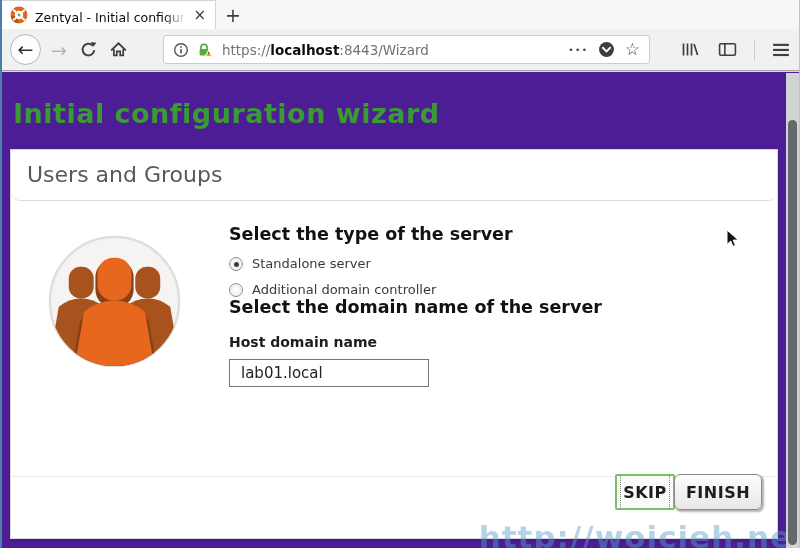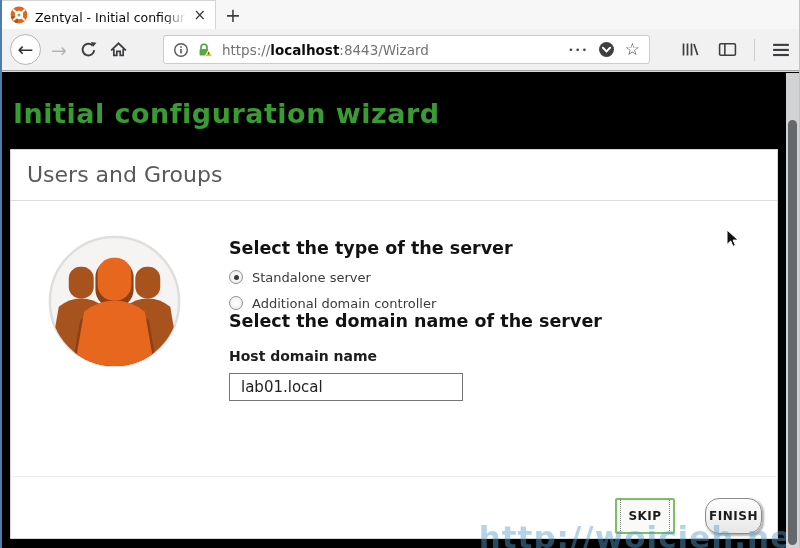--- a/index.html
+++ b/index.html
@@ -41,50 +41,50 @@
   .url-text .host { color:#0c0c0d; font-weight:bold; }
   .dots { font-size:9px; letter-spacing:1.5px; color:#45454a; margin-right:9px; }
   .pocket { margin-right:10px; }
   .star { font-size:17px; color:#45454a; line-height:1; }
   .tb-right { margin-left:auto; display:flex; align-items:center; }
   .tb-right > * { margin-left:17px; }
   .tb-sep { width:1px; height:22px; background:#cfcfcf; }
   svg.ico { display:block; }
 
   
-  .page { position:absolute; top:72px; left:0; right:0; bottom:0; background:#000000; }
+  .page { position:absolute; top:72px; left:0; right:0; bottom:0; background:#4c1d95; }
   h1.wizard { position:absolute; left:13px; top:26px; font-size:27px; font-weight:bold; color:#3a9a33; letter-spacing:.5px; }
 
   .panel { position:absolute; left:10px; top:77px; width:768px; height:390px; background:#ffffff;
            border:1px solid #d8d8d8; box-shadow:1px 2px 3px rgba(0,0,0,.12); }
   .panel-header { height:51px; padding:12px 16px 0; font-size:22px; color:#58595b;
-                  border-bottom:1px solid #dddddd; }
+                  border-bottom:1px solid #dddddd;border-radius:9px; }
   .users-icon { position:absolute; left:35px; top:83px; }
-  .form { position:absolute; left:218px; top:88px; width:490px; }
+  .form { position:absolute; left:218px; top:74px; width:490px; }
   .form h2 { font-size:17.5px; font-weight:bold; color:#121212; line-height:1.2; }
-  .radio-row { display:flex; align-items:flex-start; font-size:13px; color:#3a3a3a; margin-top:11px; cursor:default; }
+  .radio-row { display:flex; align-items:flex-end; font-size:13px; color:#3a3a3a; margin-top:11px; cursor:default; }
   .radio-row + .radio-row { }
   .radio-row input { appearance:none; -webkit-appearance:none; width:14px; height:14px; border-radius:50%;
       border:1px solid #8f8f8f; background:radial-gradient(#ffffff, #e9e9e9); margin:0 9px 0 0; position:relative; }
   .radio-row input:checked::after { content:""; position:absolute; left:3.5px; top:3.5px; width:5px; height:5px;
       border-radius:50%; background:#3a3a3a; }
   .h2b { }
   .flabel { margin-top:16px; font-size:14px; font-weight:bold; color:#1d1d1d; }
   .fhelp  { margin-top:2px; font-size:12.5px; color:#3f3f3f; }
-  .domain-input { margin-top:9px; width:234px; height:28px; border:1px solid #757575; background:#ffffff;
+  .domain-input { margin-top:9px; width:200px; height:28px; border:1px solid #757575; background:#ffffff;
       font-family:"DejaVu Sans","Liberation Sans",sans-serif; font-size:15px; color:#222; padding:0 11px; }
 
   .btn-sep { position:absolute; left:1px; right:1px; top:326px; border-top:1px solid #ececec; }
-  .btn { position:absolute; top:348px; height:36px; font-family:"DejaVu Sans","Liberation Sans",sans-serif;
-         font-size:12px; font-weight:bold; color:#1c1c1c; letter-spacing:.5px; cursor:default; }
+  .btn { position:absolute; top:324px; height:36px; font-family:"DejaVu Sans","Liberation Sans",sans-serif;
+         font-size:16px; font-weight:bold; color:#1c1c1c; letter-spacing:.5px; cursor:default; }
   .btn-skip { right:102px; width:60px; background:#fafaf8; border:2px solid #79c163; border-radius:2px; position:absolute; }
   .btn-skip::before { content:""; position:absolute; left:3px; right:3px; top:-1px; bottom:-1px;
          border-left:1px dotted #8a8a8a; border-right:1px dotted #8a8a8a; }
-  .btn-finish { right:15px; width:57px; background:linear-gradient(#fdfdfd,#e7e7e7); border:1px solid #8b8b8b;
-         border-radius:14px; box-shadow:1.5px 1.5px 2px rgba(0,0,0,.3); }
+  .btn-finish { right:15px; width:88px; background:linear-gradient(#fdfdfd,#e7e7e7); border:1px solid #8b8b8b;
+         border-radius:6px; box-shadow:1.5px 1.5px 2px rgba(0,0,0,.3); }
 
   .watermark { position:absolute; right:-8px; bottom:-7px; font-size:31px; font-weight:bold;
          color:#5a9fd0; opacity:.45; letter-spacing:1px; z-index:50; white-space:nowrap; }
 
   .scrollbar { position:absolute; right:1px; top:1px; bottom:0; width:13px; background:#d2d3d5; z-index:60; }
   .scroll-thumb { position:absolute; left:2px; width:9px; top:47px; bottom:3px; background:#64686b; border-radius:5px; }
 
   .cursor { position:absolute; left:726px; top:157px; z-index:70; }
 </style>
 </head>

